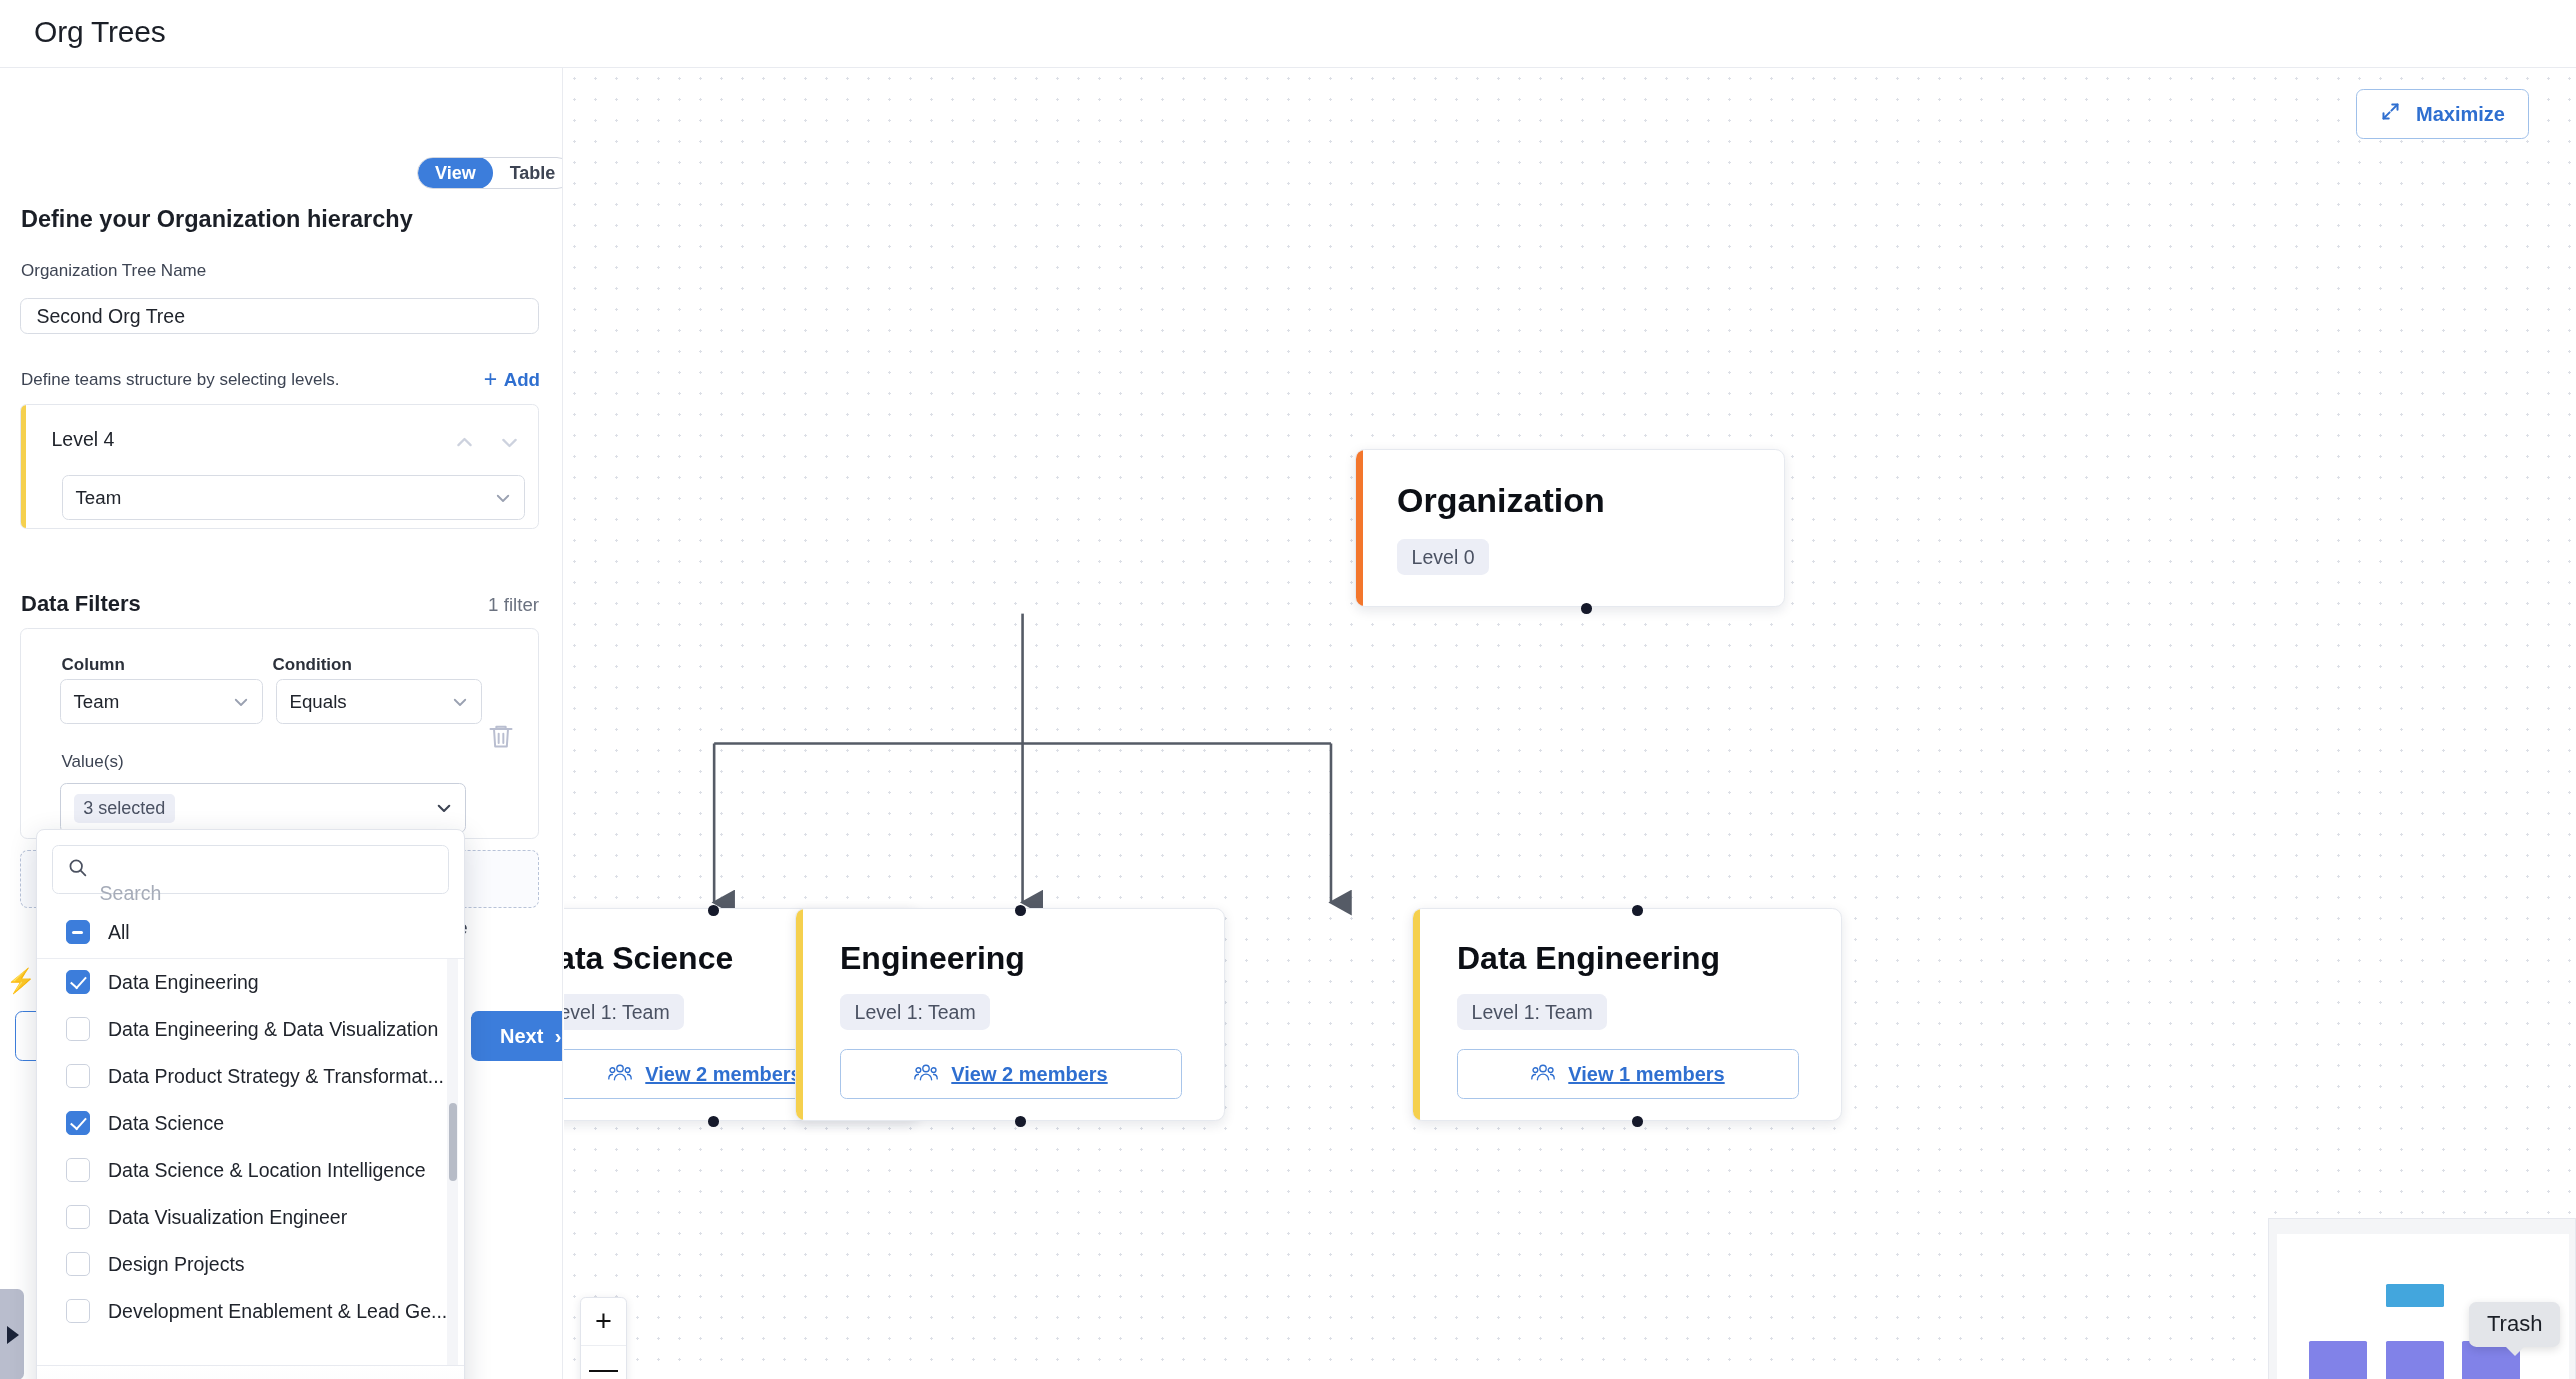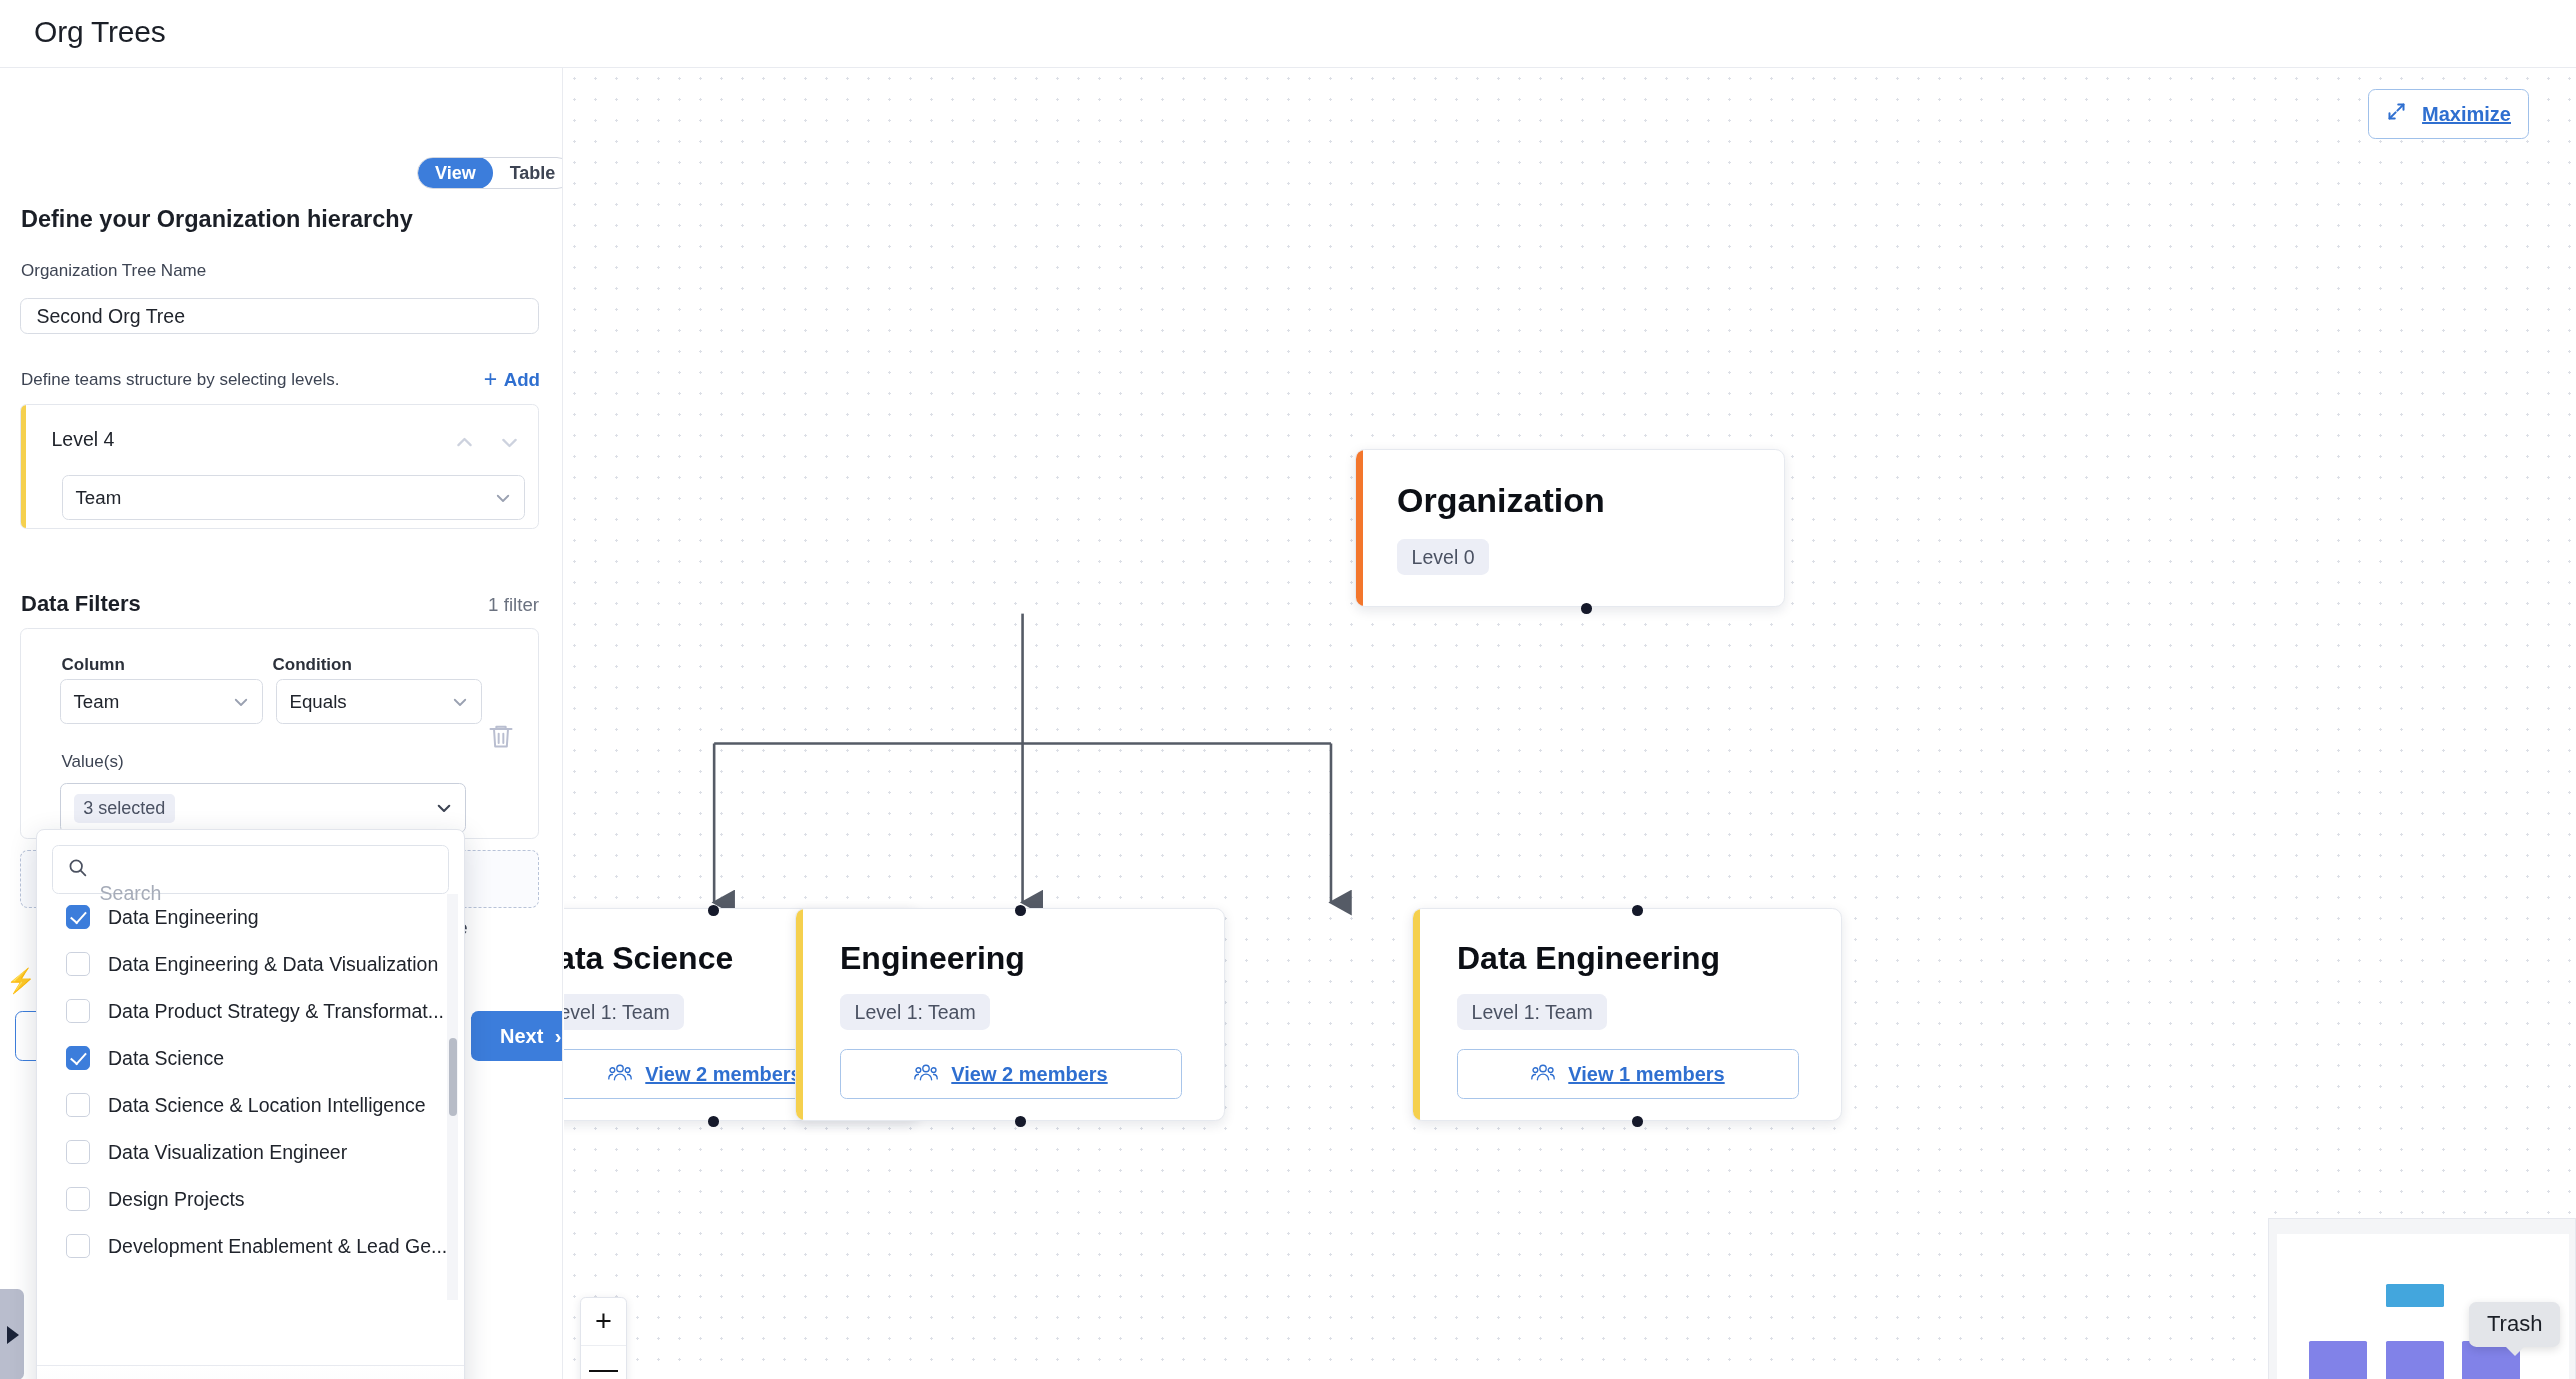--- a/index.html
+++ b/index.html
@@ -215,24 +215,23 @@
   .canvas {
     position: absolute; left: 564px; top: 68px; width: 2012px; height: 1312px;
     background-color: #ffffff;
     background-image: radial-gradient(#dcdfe6 1.1px, transparent 1.1px);
     background-size: 21px 21px;
     overflow: hidden;
   }
   .btn-max {
     position: absolute; right: 47px; top: 21px; height: 50px;
     border: 0.8px solid #9fc0ea; border-radius: 7.3px; background: #fff;
-    display: flex; align-items: center; gap: 14.6px; padding: 0 17px;
+    display: flex; align-items: center; gap: 14.6px; padding: 0 23px;
     color: #2f6fd0; font-size: 20px; font-weight: 700; cursor: pointer;
     white-space: nowrap;
-    text-decoration: underline;
   }
 
   .node {
     position: absolute; background: #fff; border: 0.8px solid #e6e9ef;
     border-radius: 9.7px; box-shadow: 0 3.2px 11.4px rgba(20,30,60,.10);
     overflow: hidden;
   }
   .node .accentbar { position: absolute; left: 0; top: 0; width: 7.3px; height: 100%; }
   .node-title { position: absolute; font-weight: 700; color: #0c0f15; }
   .pill {
@@ -394,20 +393,24 @@
           <span>
             <svg width="21" height="21" viewBox="0 0 24 24" fill="none" stroke="#4b5160" stroke-width="2" stroke-linecap="round">
               <circle cx="10.5" cy="10.5" r="6.6"></circle>
                 <line x1="15.4" y1="15.4" x2="21" y2="21"></line>
             </svg>
           </span>
           <input type="text" placeholder="Search" style="">
         </div>
       </div>
 
+      <div class="dd-all">
+        <span class="cbx indet"></span>
+        <span>All</span>
+      </div>
 
       <div class="dd-list">
         <div class="dd-track"></div>
         <div class="dd-scroll"></div>
         <div class="dd-item">
             <span class="cbx checked"></span>
             <span>Data Engineering</span>
           </div>
         <div class="dd-item">
             <span class="cbx"></span>

